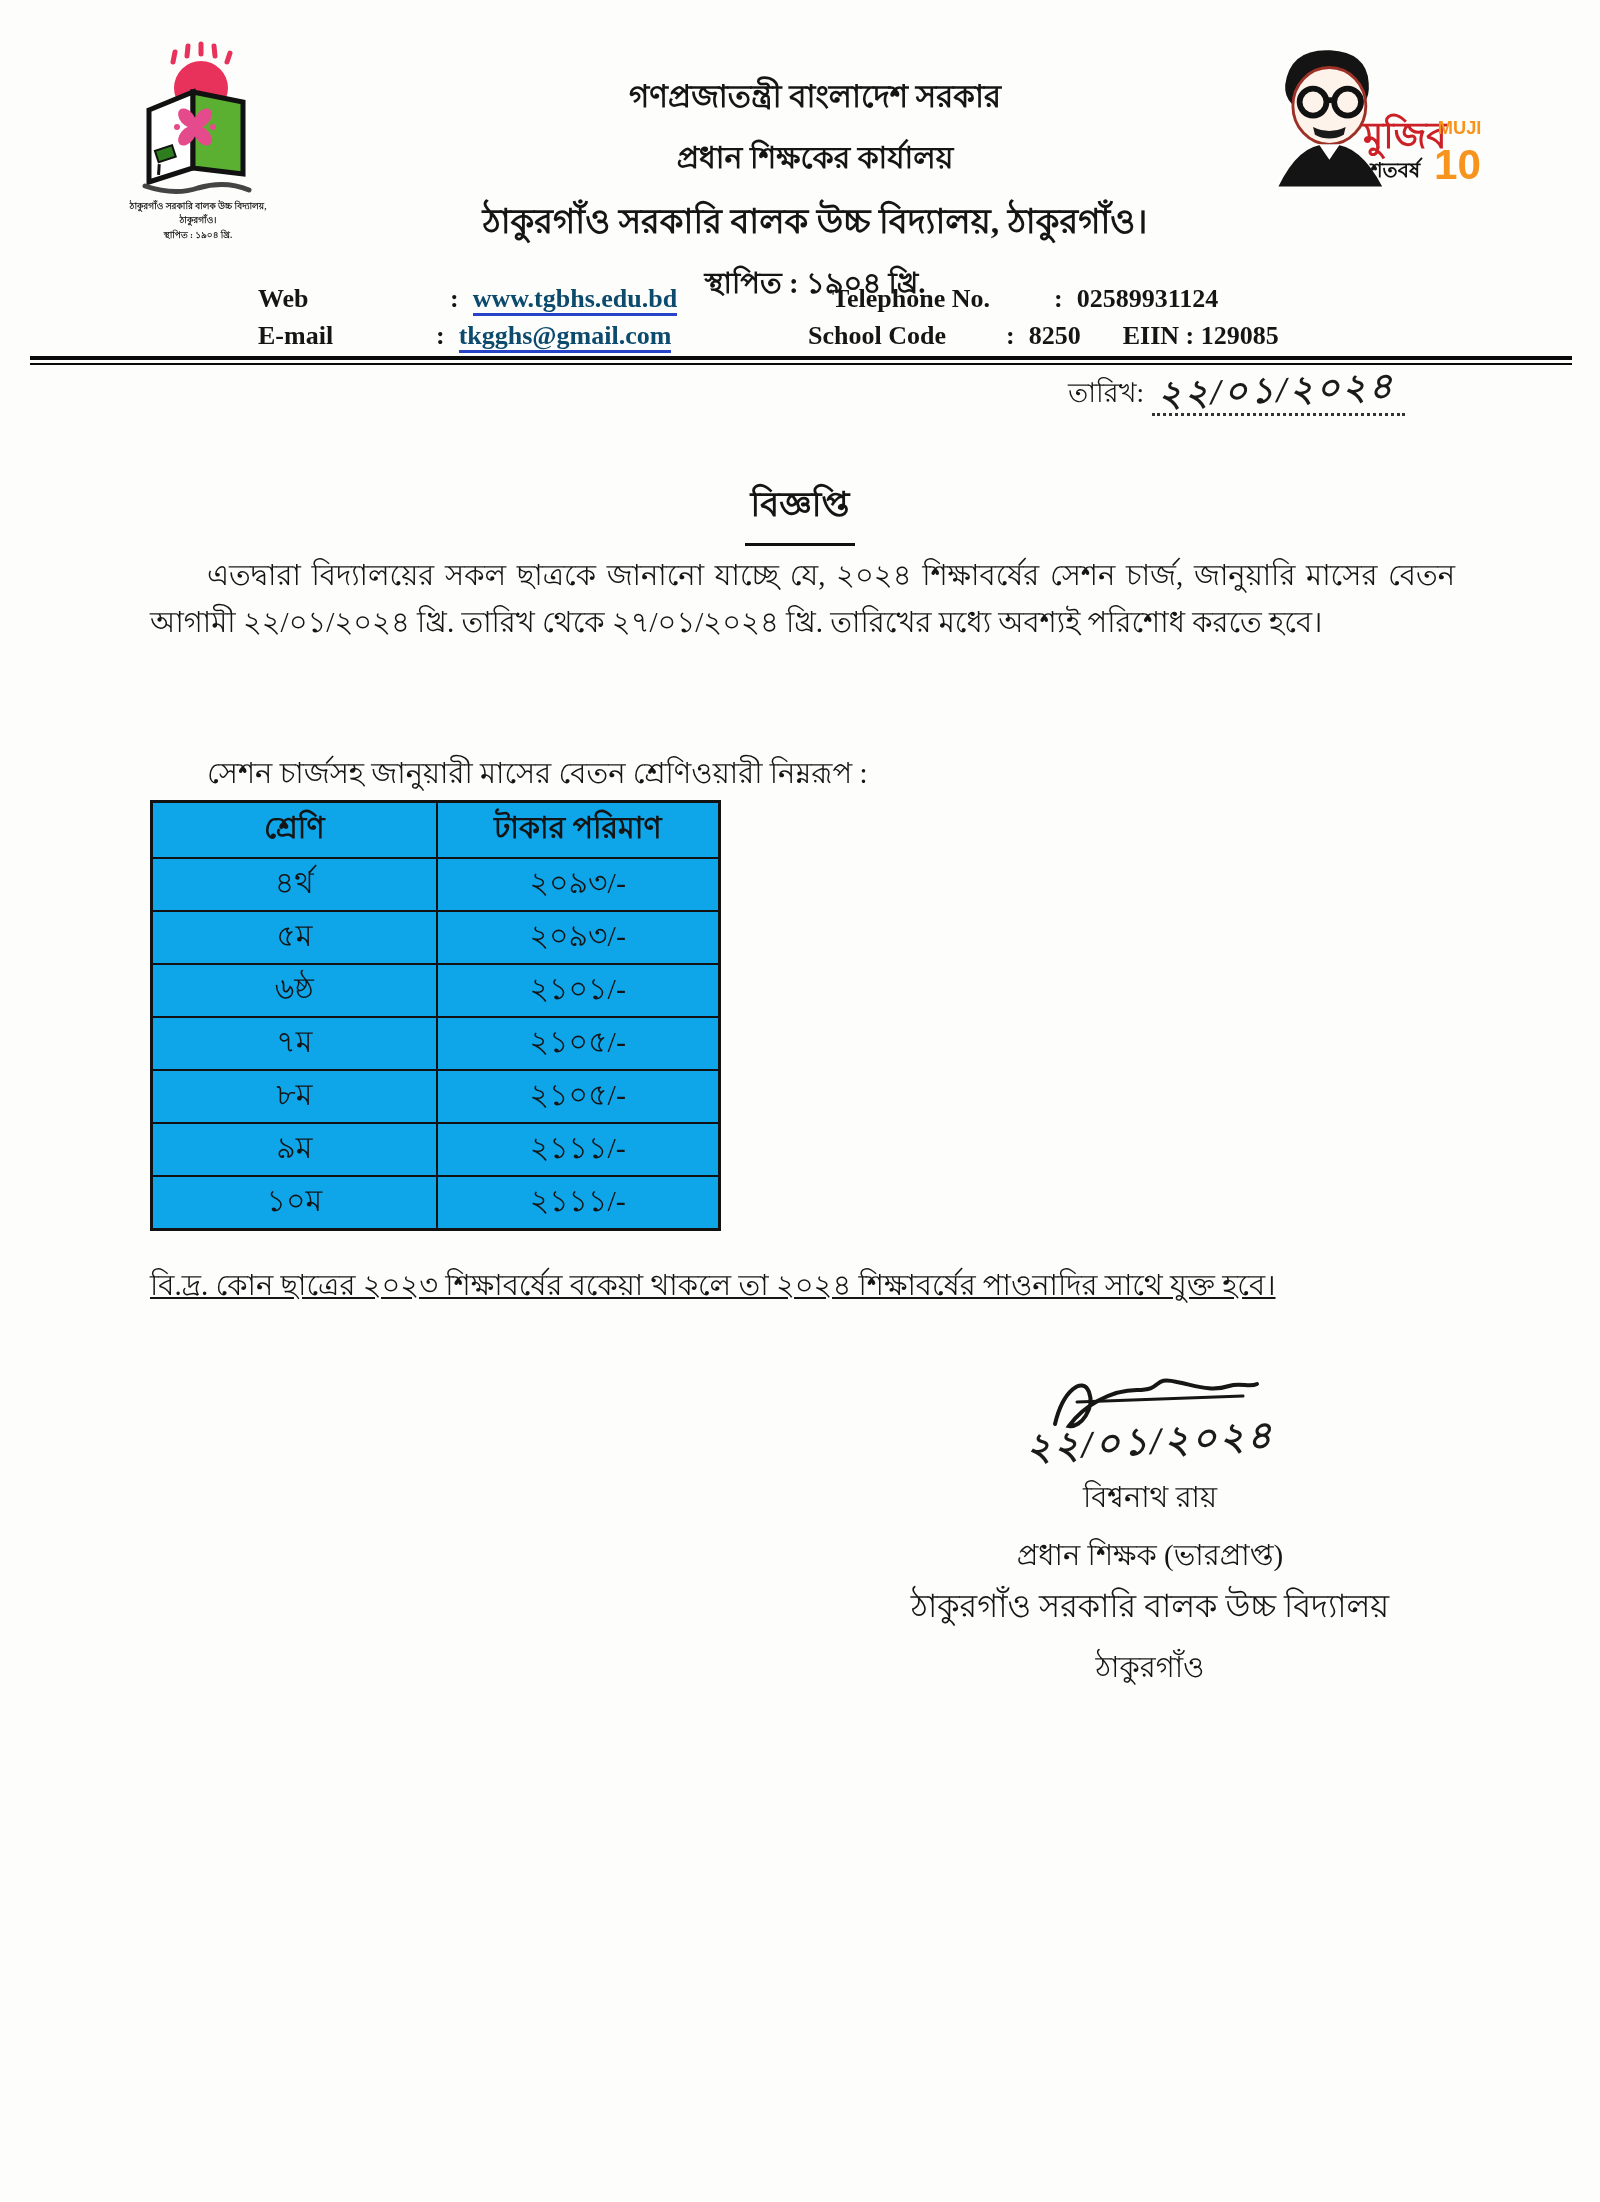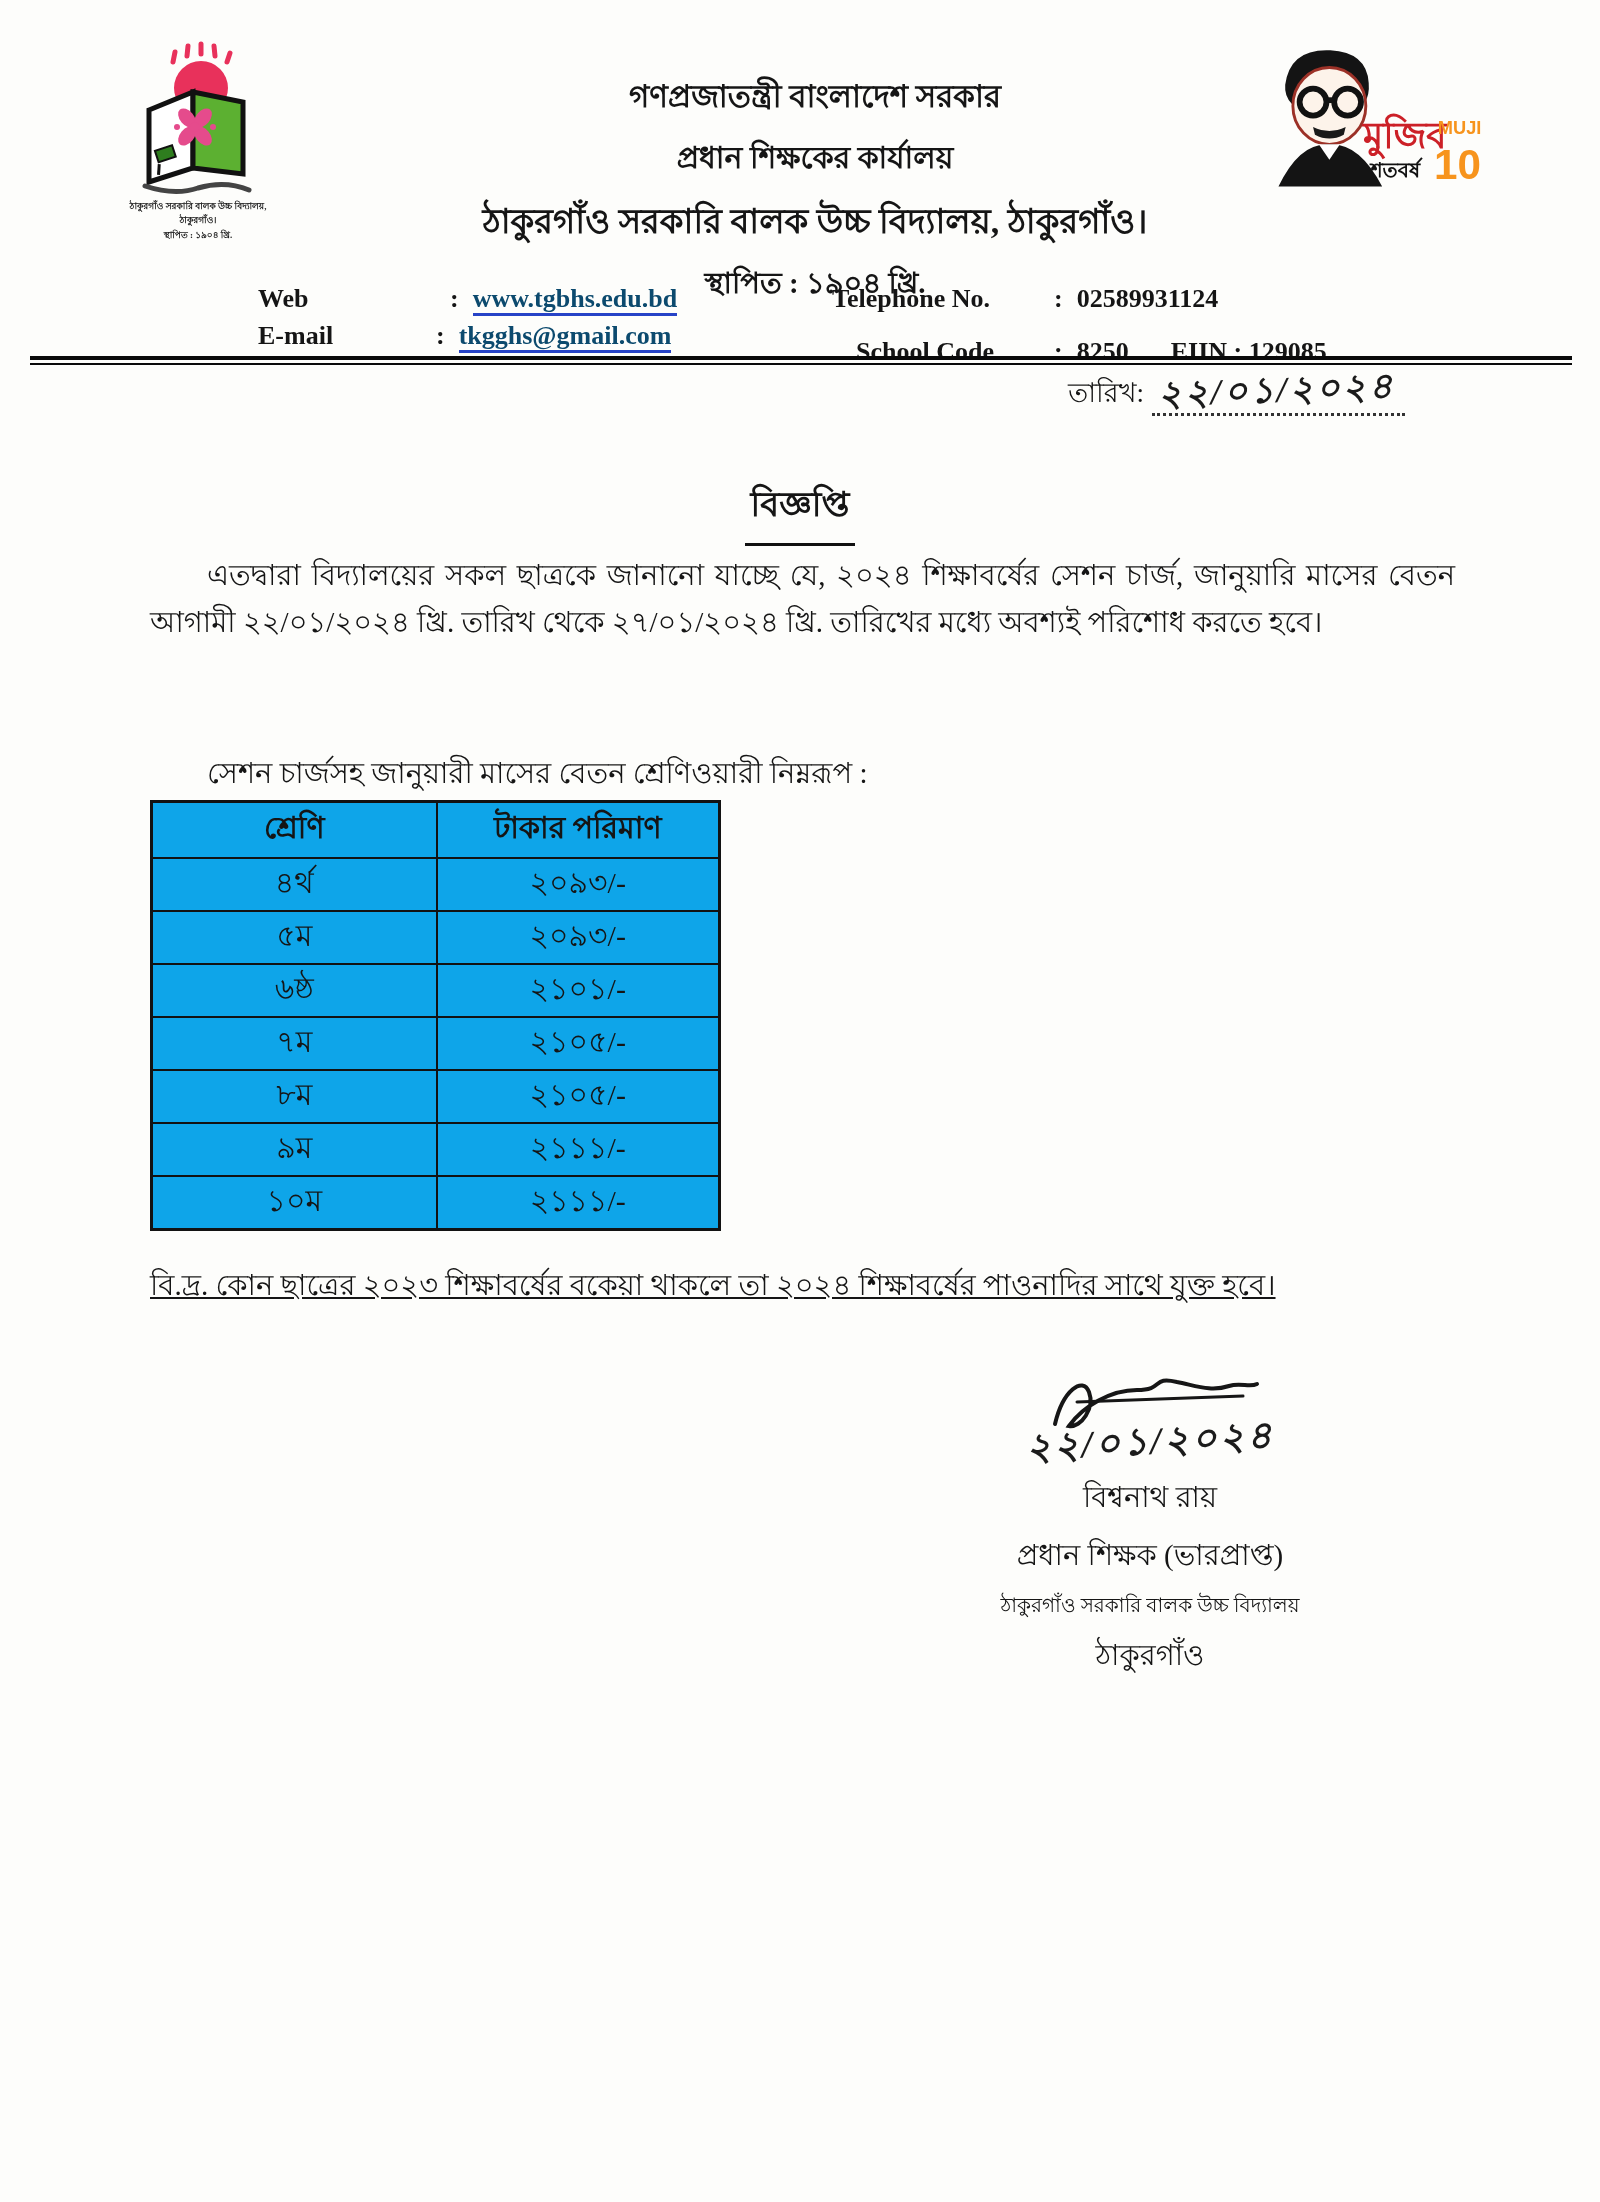--- a/index.html
+++ b/index.html
@@ -25,21 +25,21 @@
   .h-line3 { font-size:34px; margin-top:10px; }
   .h-line4 { font-size:29px; margin-top:8px; }
 
   .mujib-logo { position:absolute; left:1242px; top:34px; width:240px; }
 
   
   .contact-line { position:absolute; font-weight:bold; font-size:26px; white-space:nowrap; }
   .cl-web   { left:258px; top:284px; }
   .cl-email { left:258px; top:321px; }
   .cl-tel   { left:832px; top:284px; }
-  .cl-code  { left:856px; top:321px;margin-top:16px; }
+  .cl-code  { left:808px; top:321px; }
   .clabel { display:inline-block; }
   .cl-web  .clabel { width:192px; }
   .cl-email .clabel{ width:178px; }
   .cl-tel  .clabel { width:222px; }
   .cl-code .clabel { width:198px; }
   .csep { display:inline-block; margin-right:14px; }
   .clink { color:#0c4a6e; text-decoration:none; border-bottom:3px solid #2743c7; cursor:pointer; }
   .cval {}
   .eiin { margin-left:42px; }
 
@@ -80,21 +80,21 @@
     font-size:29px; line-height:1.62; text-align:justify;text-decoration:underline;
   }
 
   
   .sig-block { position:absolute; left:870px; top:1362px; width:560px; text-align:center; }
   .sig-scribble { display:block; margin:0 auto; }
   .sig-hand-date { margin-top:-20px; }
   .sig-hand-date .handwriting { font-size:38px; transform:rotate(-3deg); }
   .sig-name { font-size:29px; margin-top:14px; }
   .sig-desig { font-size:29px; margin-top:9px; }
-  .sig-org { font-size:20px; margin-top:9px; }
+  .sig-org { font-size:32px; }
   .sig-place { font-size:29px; margin-top:9px; }
 </style>
 </head>
 <body>
 
 <div class="page">
 
   <div class="school-logo">
     <svg width="126" height="158" viewBox="0 0 126 158">
 

